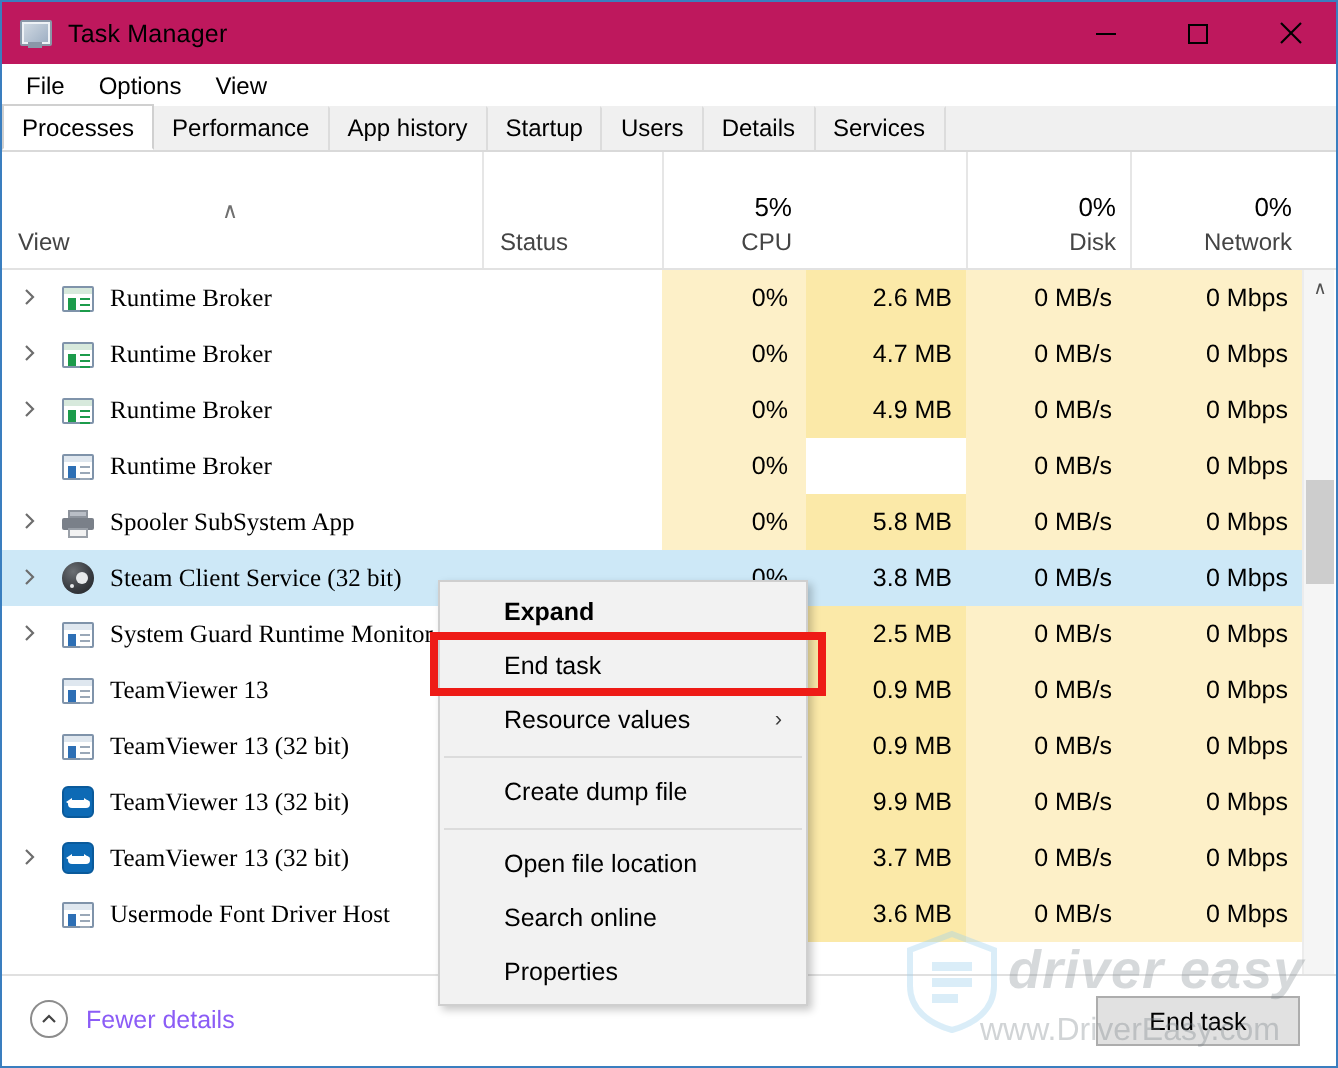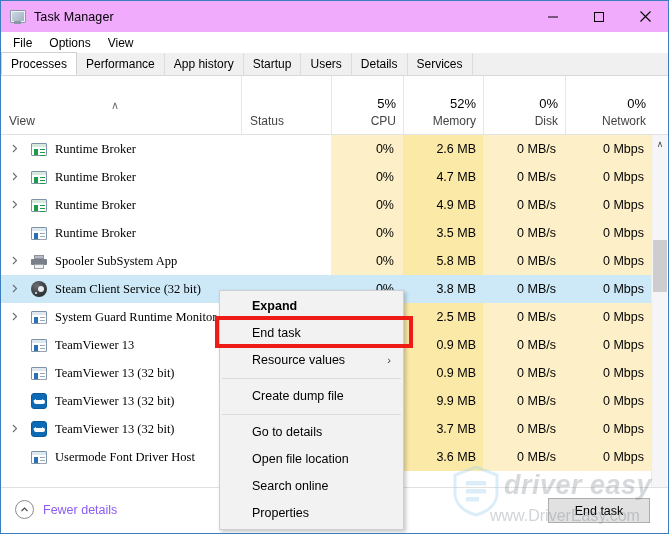--- a/index.html
+++ b/index.html
@@ -16,21 +16,21 @@
     position:relative;width:669px;height:534px;
     box-sizing:border-box;
     border:1px solid #3a7ebf;
     background:#ffffff;
     overflow:hidden;
   }
 
   
   .titlebar{
     position:absolute;left:0;top:0;width:100%;height:31px;
-    background:#f0abfc;
+    background:#be185d;
     display:flex;align-items:center;text-align:center;
   }
   .title-icon{
     width:16px;height:16px;margin-left:9px;margin-right:8px;
     position:relative;flex:none;
   }
   .title-icon .mon{
     position:absolute;left:0;top:1px;width:14px;height:11px;
     border:1px solid #8a97a8;background:#eef2f6;border-radius:1px;
   }
@@ -321,24 +321,20 @@
       <div class="sortcaret" style="left:110px;">∧</div>
       <div class="hdr-lbl left">View</div>
     </div>
     <div class="hdrcell" style="left:240px;width:90px;">
       <div class="hdr-lbl left">Status</div>
     </div>
     <div class="hdrcell" style="left:330px;width:72px;">
       <div class="hdr-pct">5%</div>
       <div class="hdr-lbl">CPU</div>
     </div>
-    <div class="hdrcell" style="left:402px;width:80px;">
-      <div class="hdr-pct">52%</div>
-      <div class="hdr-lbl">Memory</div>
-    </div>
     <div class="hdrcell" style="left:482px;width:82px;">
       <div class="hdr-pct">0%</div>
       <div class="hdr-lbl">Disk</div>
     </div>
     <div class="hdrcell" style="left:564px;width:88px;">
       <div class="hdr-pct">0%</div>
       <div class="hdr-lbl">Network</div>
     </div>
   </div>
 
@@ -415,21 +411,20 @@
             <div class="bar"></div>
             <div class="blk"></div>
             <div class="ln l1"></div>
             <div class="ln l2"></div>
             <div class="ln l3"></div>
           </div>
         </div>
         <div class="pname">Runtime Broker</div>
         <div class="cell status"></div>
         <div class="cell cpu">0%</div>
-        <div class="cell mem">3.5 MB</div>
         <div class="cell disk">0 MB/s</div>
         <div class="cell net">0 Mbps</div>
       </div>
       <div class="row">
         <div class="chev">
           <svg width="6" height="9" viewBox="0 0 6 9">
             <polyline points="1,1 4.5,4.5 1,8" fill="none" stroke="#6d6d6d" stroke-width="1.1"></polyline>
           </svg>
         </div>
         <div class="picon">
@@ -599,20 +594,19 @@
     <div class="endtask-btn">End task</div>
   </div>
 
   <div class="ctxmenu" id="ctx-menu">
       <div class="ctxitem bold"><span>Expand</span></div>
       <div class="ctxitem"><span>End task</span></div>
       <div class="ctxitem"><span>Resource values</span><span class="submark">›</span></div>
       <div class="ctxsep"></div>
       <div class="ctxitem"><span>Create dump file</span></div>
       <div class="ctxsep"></div>
-      <div class="ctxitem"><span>Go to details</span></div>
       <div class="ctxitem"><span>Open file location</span></div>
       <div class="ctxitem"><span>Search online</span></div>
       <div class="ctxitem"><span>Properties</span></div>
     </div>
   <div class="redbox"></div>
 
 </div>
 
 </body></html>

